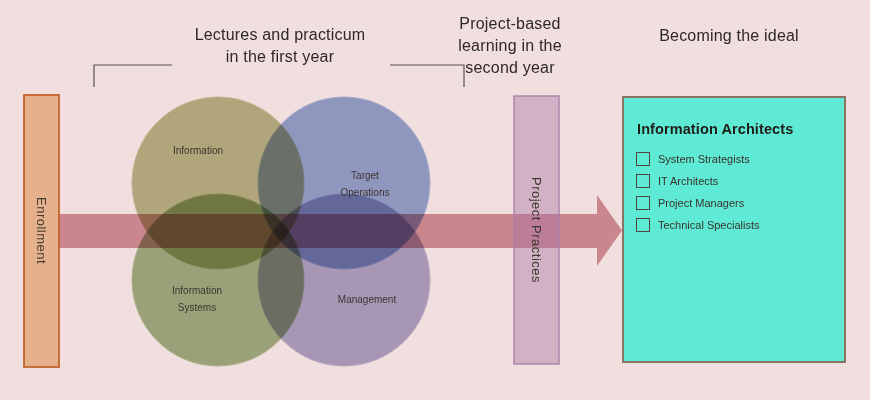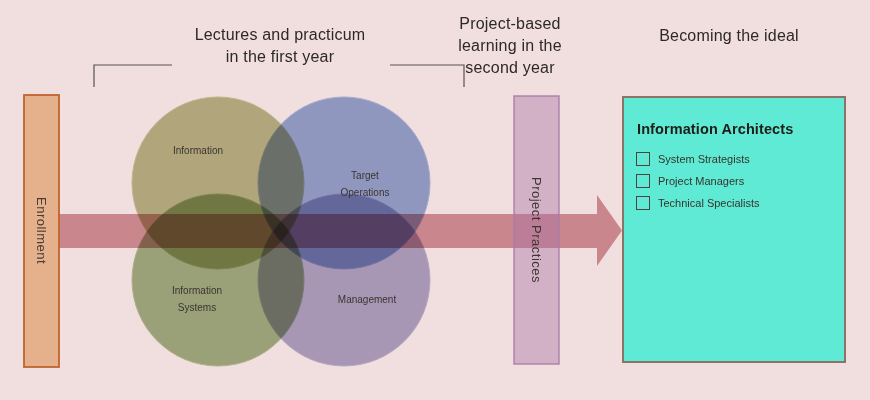--- a/index.html
+++ b/index.html
@@ -148,20 +148,24 @@
 
   <div class="result-box">
     <div class="box-title">Information Architects</div>
 
     <div class="role-row">
       <span class="role-checkbox"></span>
       <span class="role-label">System Strategists</span>
     </div>
     <div class="role-row">
       <span class="role-checkbox"></span>
+      <span class="role-label">IT Architects</span>
+    </div>
+    <div class="role-row">
+      <span class="role-checkbox"></span>
       <span class="role-label">Project Managers</span>
     </div>
     <div class="role-row">
       <span class="role-checkbox"></span>
       <span class="role-label">Technical Specialists</span>
     </div>
   </div>
 
 </div>
 

